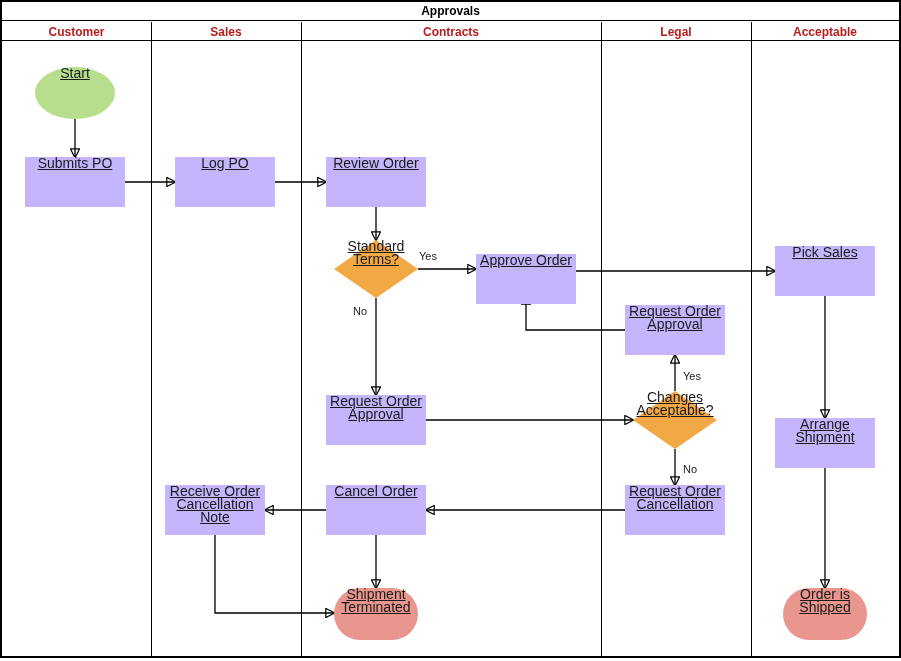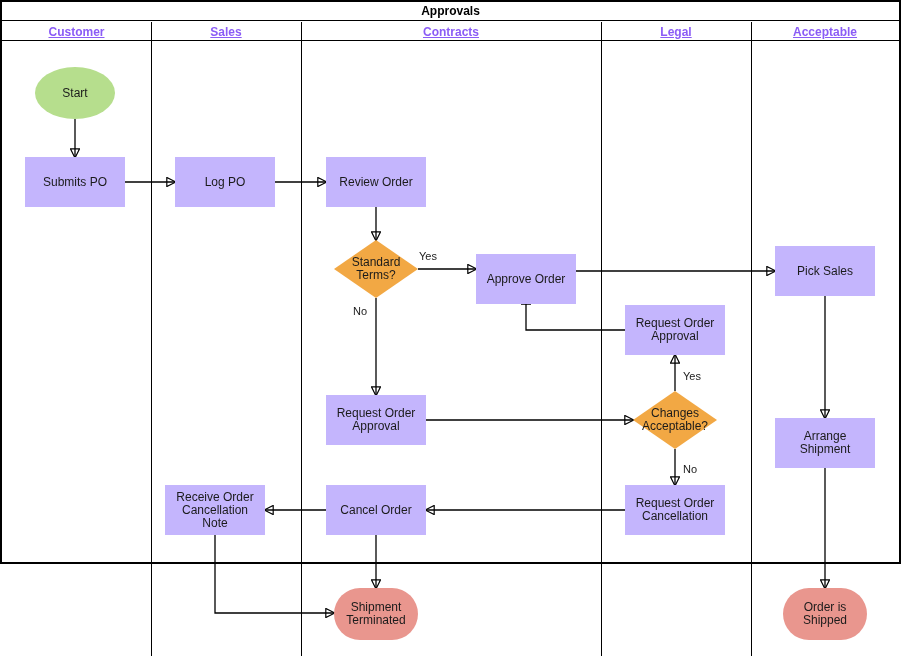--- a/index.html
+++ b/index.html
@@ -5,53 +5,53 @@
   * { margin: 0; padding: 0; box-sizing: border-box; }
   body {
     width: 901px; height: 661px;
     background: #ffffff;
     font-family: "Liberation Sans", sans-serif;
     position: relative;
     overflow: hidden;
   }
   .pool {
     position: absolute; left: 0; top: 0;
-    width: 901px; height: 564px;
+    width: 901px; height: 658px;
     border: 2px solid #000;
     background: #fff;
   }
   .title-row {
     position: absolute; left: 0; top: 0; width: 897px; height: 19px;
     border-bottom: 1px solid #000;
     display: flex; align-items: center; justify-content: center;
     font-size: 12px; font-weight: bold; color: #000;
   }
   .header-row { position: absolute; left: 0; top: 20px; width: 897px; height: 19px; border-bottom: 1px solid #000; }
   .lane-header {
     position: absolute; top: 0; height: 19px;
     display: flex; align-items: center; justify-content: center;
-    font-size: 12px; font-weight: bold; color: #8b5cf6; text-decoration: underline;
+    font-size: 12px; font-weight: bold; color: #b91c1c;
   }
   .lh-0 { left: 0;     width: 149px; }
   .lh-1 { left: 149px; width: 150px; }
   .lh-2 { left: 299px; width: 300px; }
   .lh-3 { left: 599px; width: 150px; }
   .lh-4 { left: 749px; width: 148px; }
   .lane-line { position: absolute; top: 20px; width: 1px; height: 634px; background: #000; }
   .ll-0 { left: 149px; } .ll-1 { left: 299px; } .ll-2 { left: 599px; } .ll-3 { left: 749px; }
 
   .edges { position: absolute; left: 0; top: 0; width: 897px; height: 654px; pointer-events: none; }
   .edges path { stroke: #000; stroke-width: 1.3; fill: none; }
   .edges text { font-family: "Liberation Sans", sans-serif; font-size: 11px; fill: #1b1b1b; }
 
   .node {
     position: absolute;
-    display: flex; align-items: center; justify-content: center;
+    display: flex; align-items: flex-start; justify-content: center;
     text-align: center;
-    font-size: 12px; line-height: 13px; color: #1b1b1b;
+    font-size: 14px; line-height: 13px; color: #1b1b1b; text-decoration: underline;
   }
   .node .label { padding: 0 3px; position: relative; z-index: 1; }
   .process { background: #c4b5fd; border-radius: 0; }
   .start-shape { background: #b6de8d; border-radius: 50%; }
   .end-shape { background: #e9968e; border-radius: 26px; }
   .decision { background: transparent; }
   .decision .shape {
     position: absolute; left: 0; top: 0; width: 100%; height: 100%;
     background: #f2a844;
     clip-path: polygon(50% 0, 100% 50%, 50% 100%, 0 50%);

